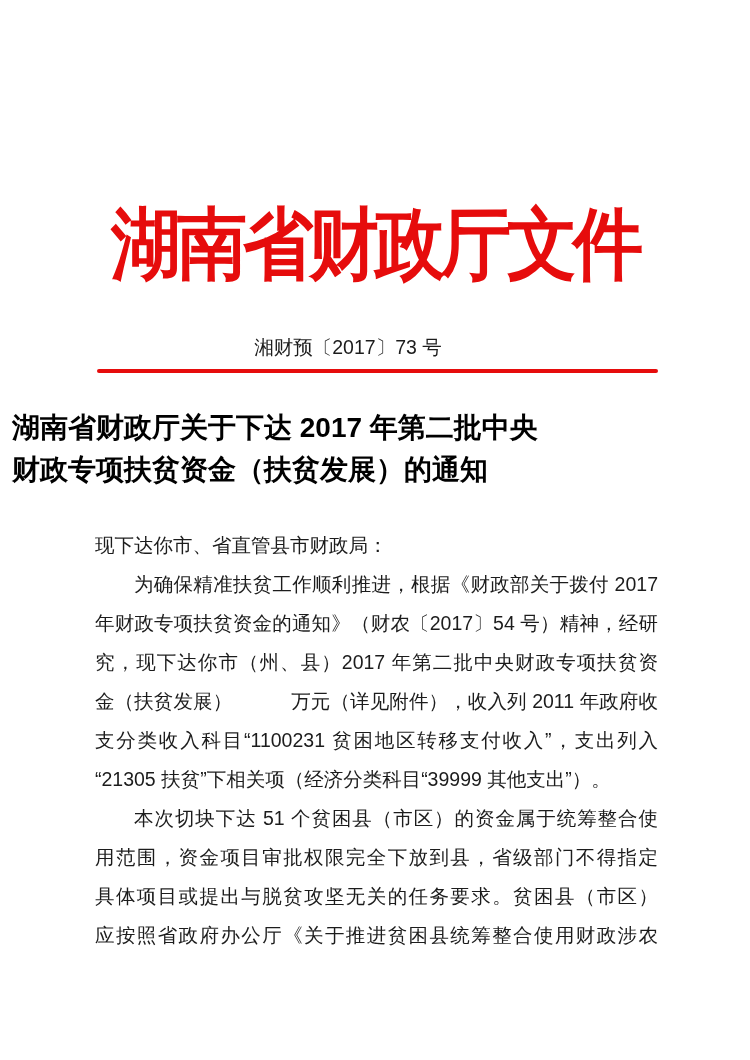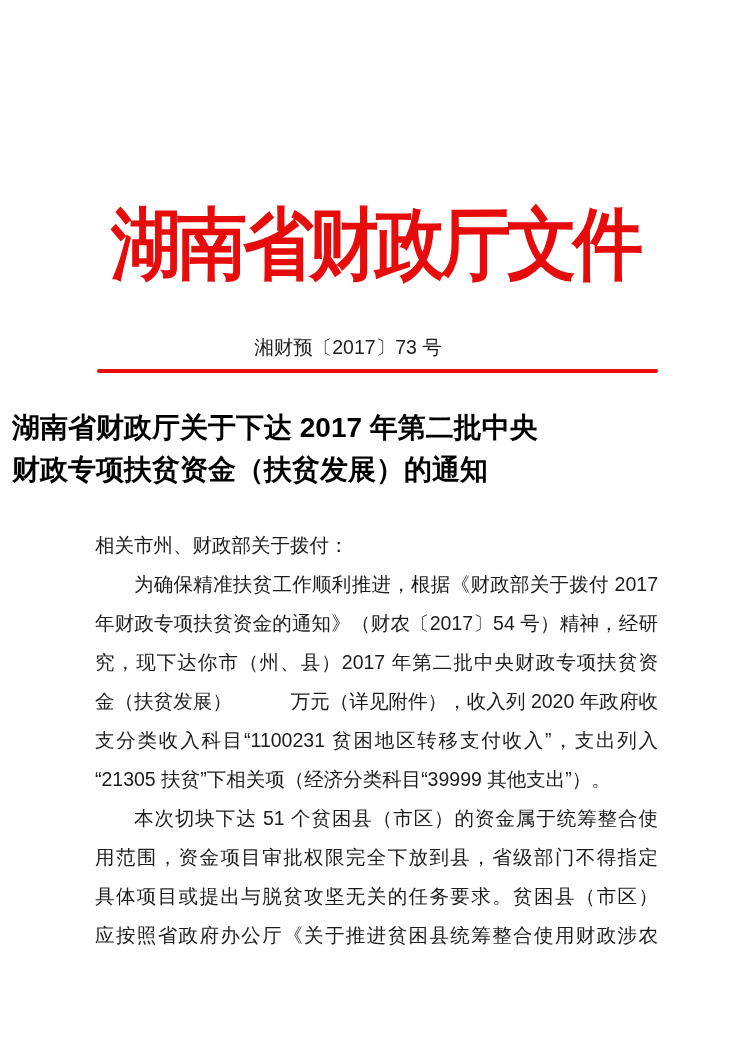--- a/index.html
+++ b/index.html
@@ -108,26 +108,26 @@
   <div class="doc-number">湘财预〔2017〕73 号</div>
 
   <div class="red-rule"></div>
 
   <h1 class="doc-title">
     <span class="t-line">湖南省财政厅关于下达 2017 年第二批中央</span>
     <span class="t-line">财政专项扶贫资金（扶贫发展）的通知</span>
   </h1>
 
   <div class="body-block">
-    <div class="line left">相关市州、财政部关于拨付：</div>
+    <div class="line left">现下达你市、省直管县市财政局：</div>
 
     <div class="line fill indent">为确保精准扶贫工作顺利推进，根据《财政部关于拨付 2017</div>
     <div class="line fill">年财政专项扶贫资金的通知》（财农〔2017〕54 号）精神，经研</div>
     <div class="line fill">究，现下达你市（州、县）2017 年第二批中央财政专项扶贫资</div>
-    <div class="line fill">金（扶贫发展）　　　万元（详见附件），收入列 2020 年政府收</div>
+    <div class="line fill">金（扶贫发展）　　　万元（详见附件），收入列 2011 年政府收</div>
     <div class="line fill">支分类收入科目“1100231 贫困地区转移支付收入”，支出列入</div>
     <div class="line left">“21305 扶贫”下相关项（经济分类科目“39999 其他支出”）。</div>
 
     <div class="line fill indent">本次切块下达 51 个贫困县（市区）的资金属于统筹整合使</div>
     <div class="line fill">用范围，资金项目审批权限完全下放到县，省级部门不得指定</div>
     <div class="line fill">具体项目或提出与脱贫攻坚无关的任务要求。贫困县（市区）</div>
     <div class="line fill">应按照省政府办公厅《关于推进贫困县统筹整合使用财政涉农</div>
   </div>
 
 </div>

